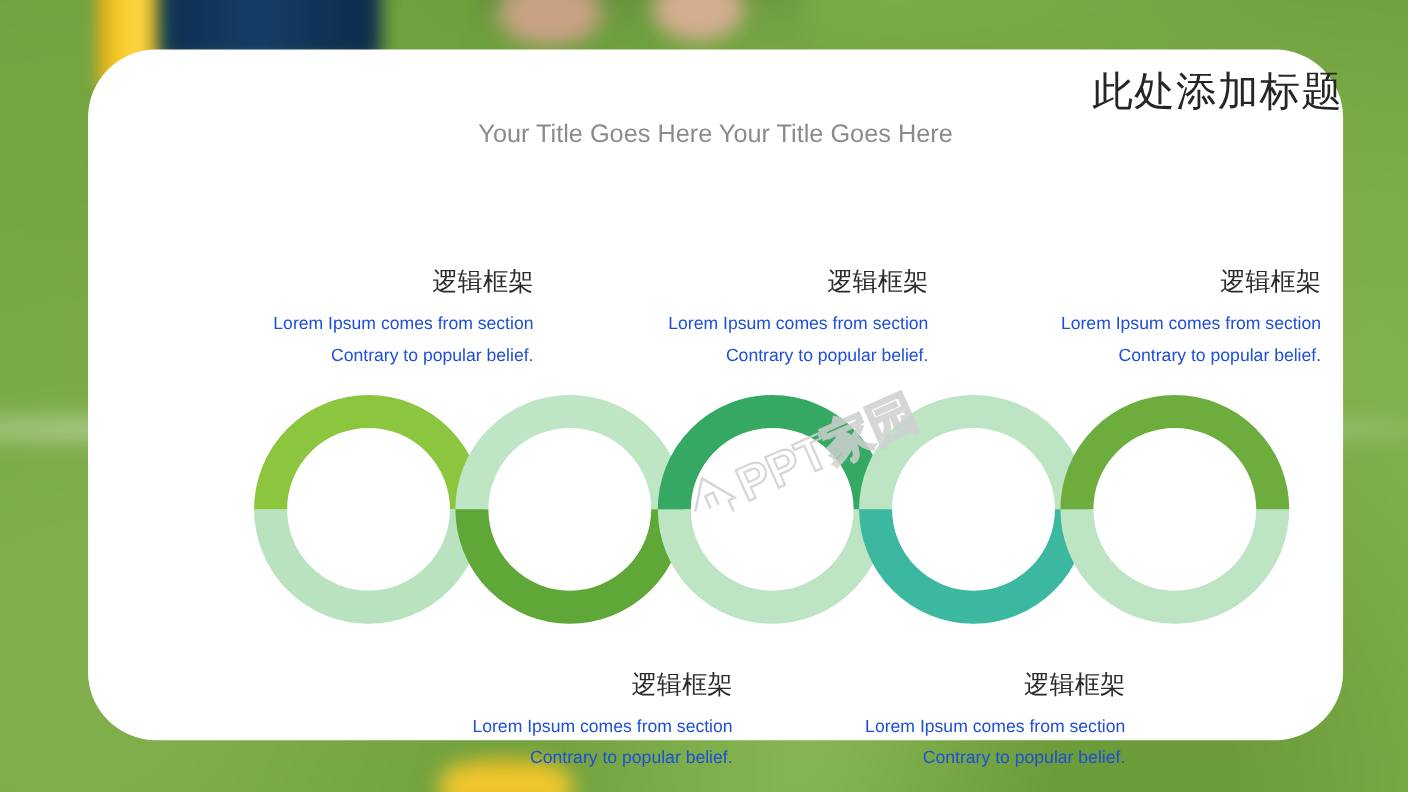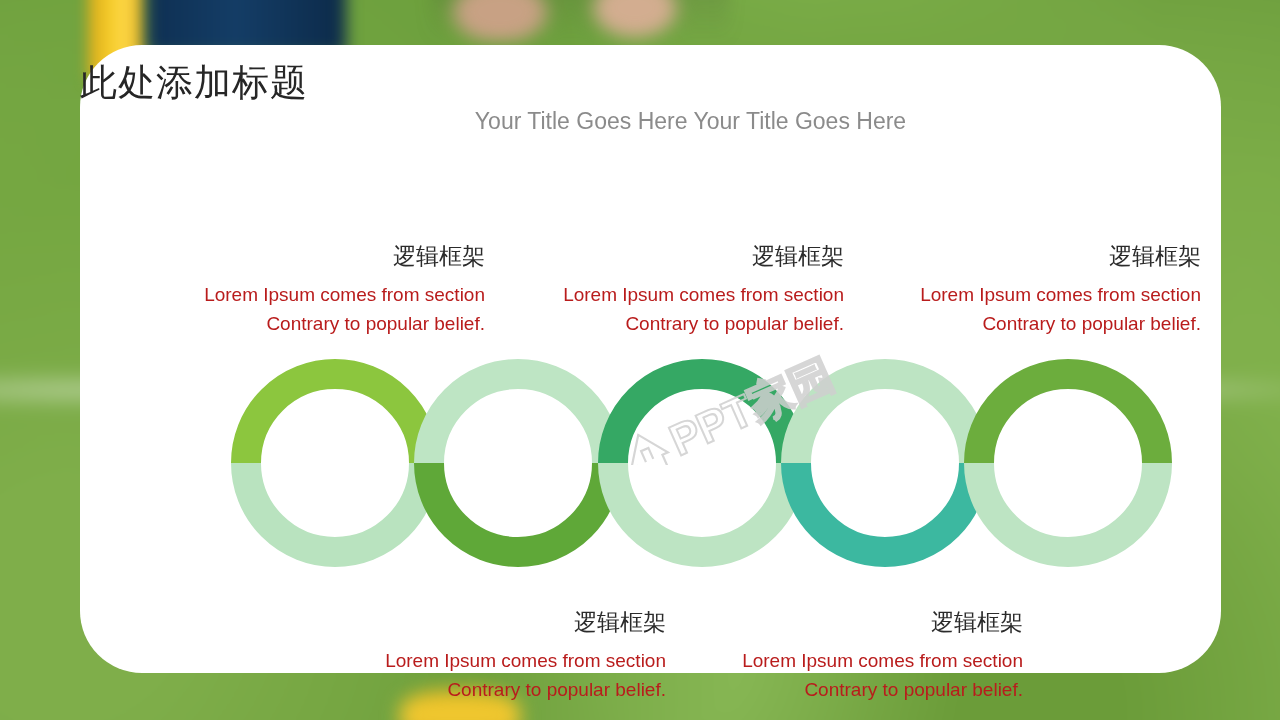--- a/index.html
+++ b/index.html
@@ -98,53 +98,52 @@
     background: #ffffff;
     border-radius: 62px;
   }
 
   
   .title {
     position: absolute;
     left: 0;
     top: 14px;
     width: 1141px;
-    text-align: left;
+    text-align: right;
     font-size: 37px;
     line-height: 48px;
     color: #262626;
     letter-spacing: 1px;
     font-weight: 400;
   }
   .subtitle {
     position: absolute;
     left: 0;
     top: 60px;
     width: 1141px;
     text-align: center;
     font-size: 23px;
     line-height: 32px;
     color: #8b8b8b;
     font-weight: 400;
-    margin-left: 40px;
   }
 
   
   .caption { position: absolute; text-align: right; }
   .caption .c-title {
     font-size: 23px;
     line-height: 31px;
     color: #2b2b2b;
     margin-bottom: 8px;
     font-weight: 400;
   }
   .caption .c-line {
-    font-size: 19px;
+    font-size: 16px;
     line-height: 29px;
-    color: #b91c1c;
+    color: #1d4ed8;
     white-space: nowrap;
   }
 
   .cap-top   { width: 300px; top: 196px; }
   .cap-bot   { width: 300px; top: 562px; }
 
   .cap-1 { left: 105px; }
   .cap-2 { left: 464px; }
   .cap-3 { left: 821px; }
   .cap-4 { left: 286px; }

